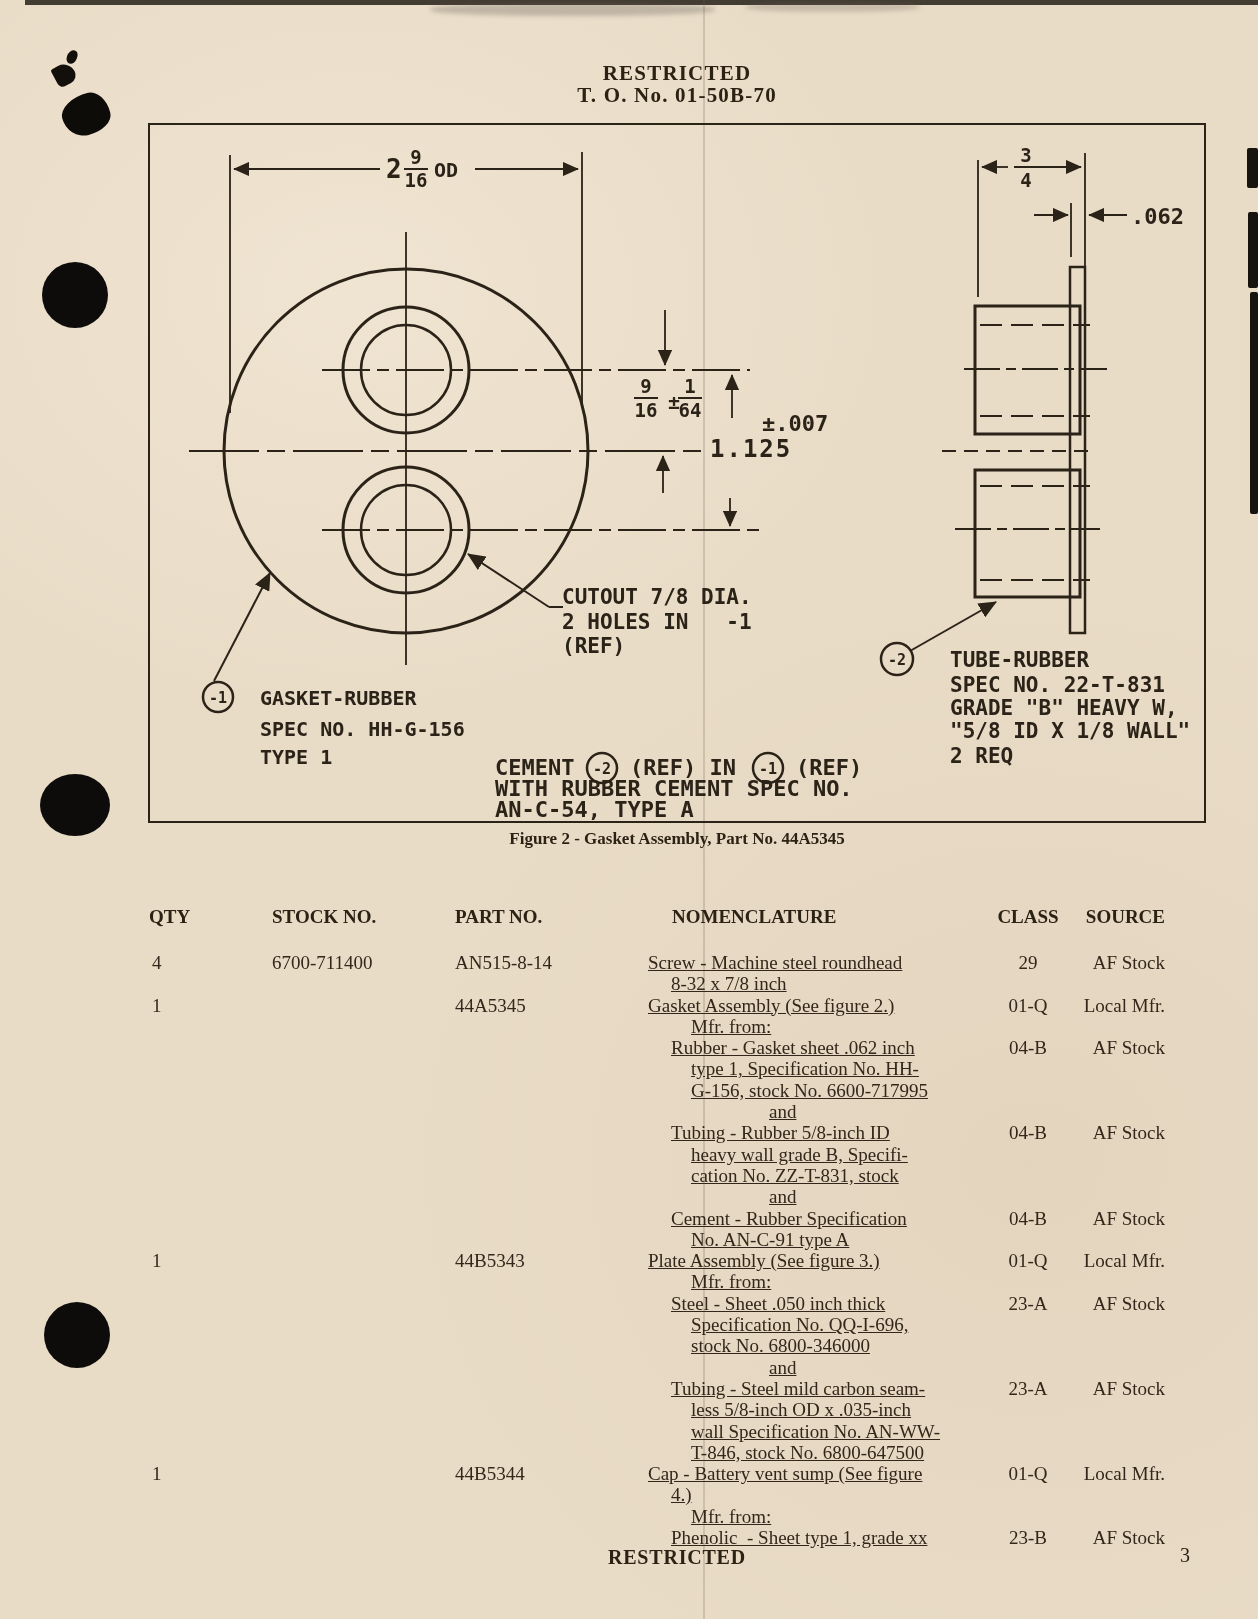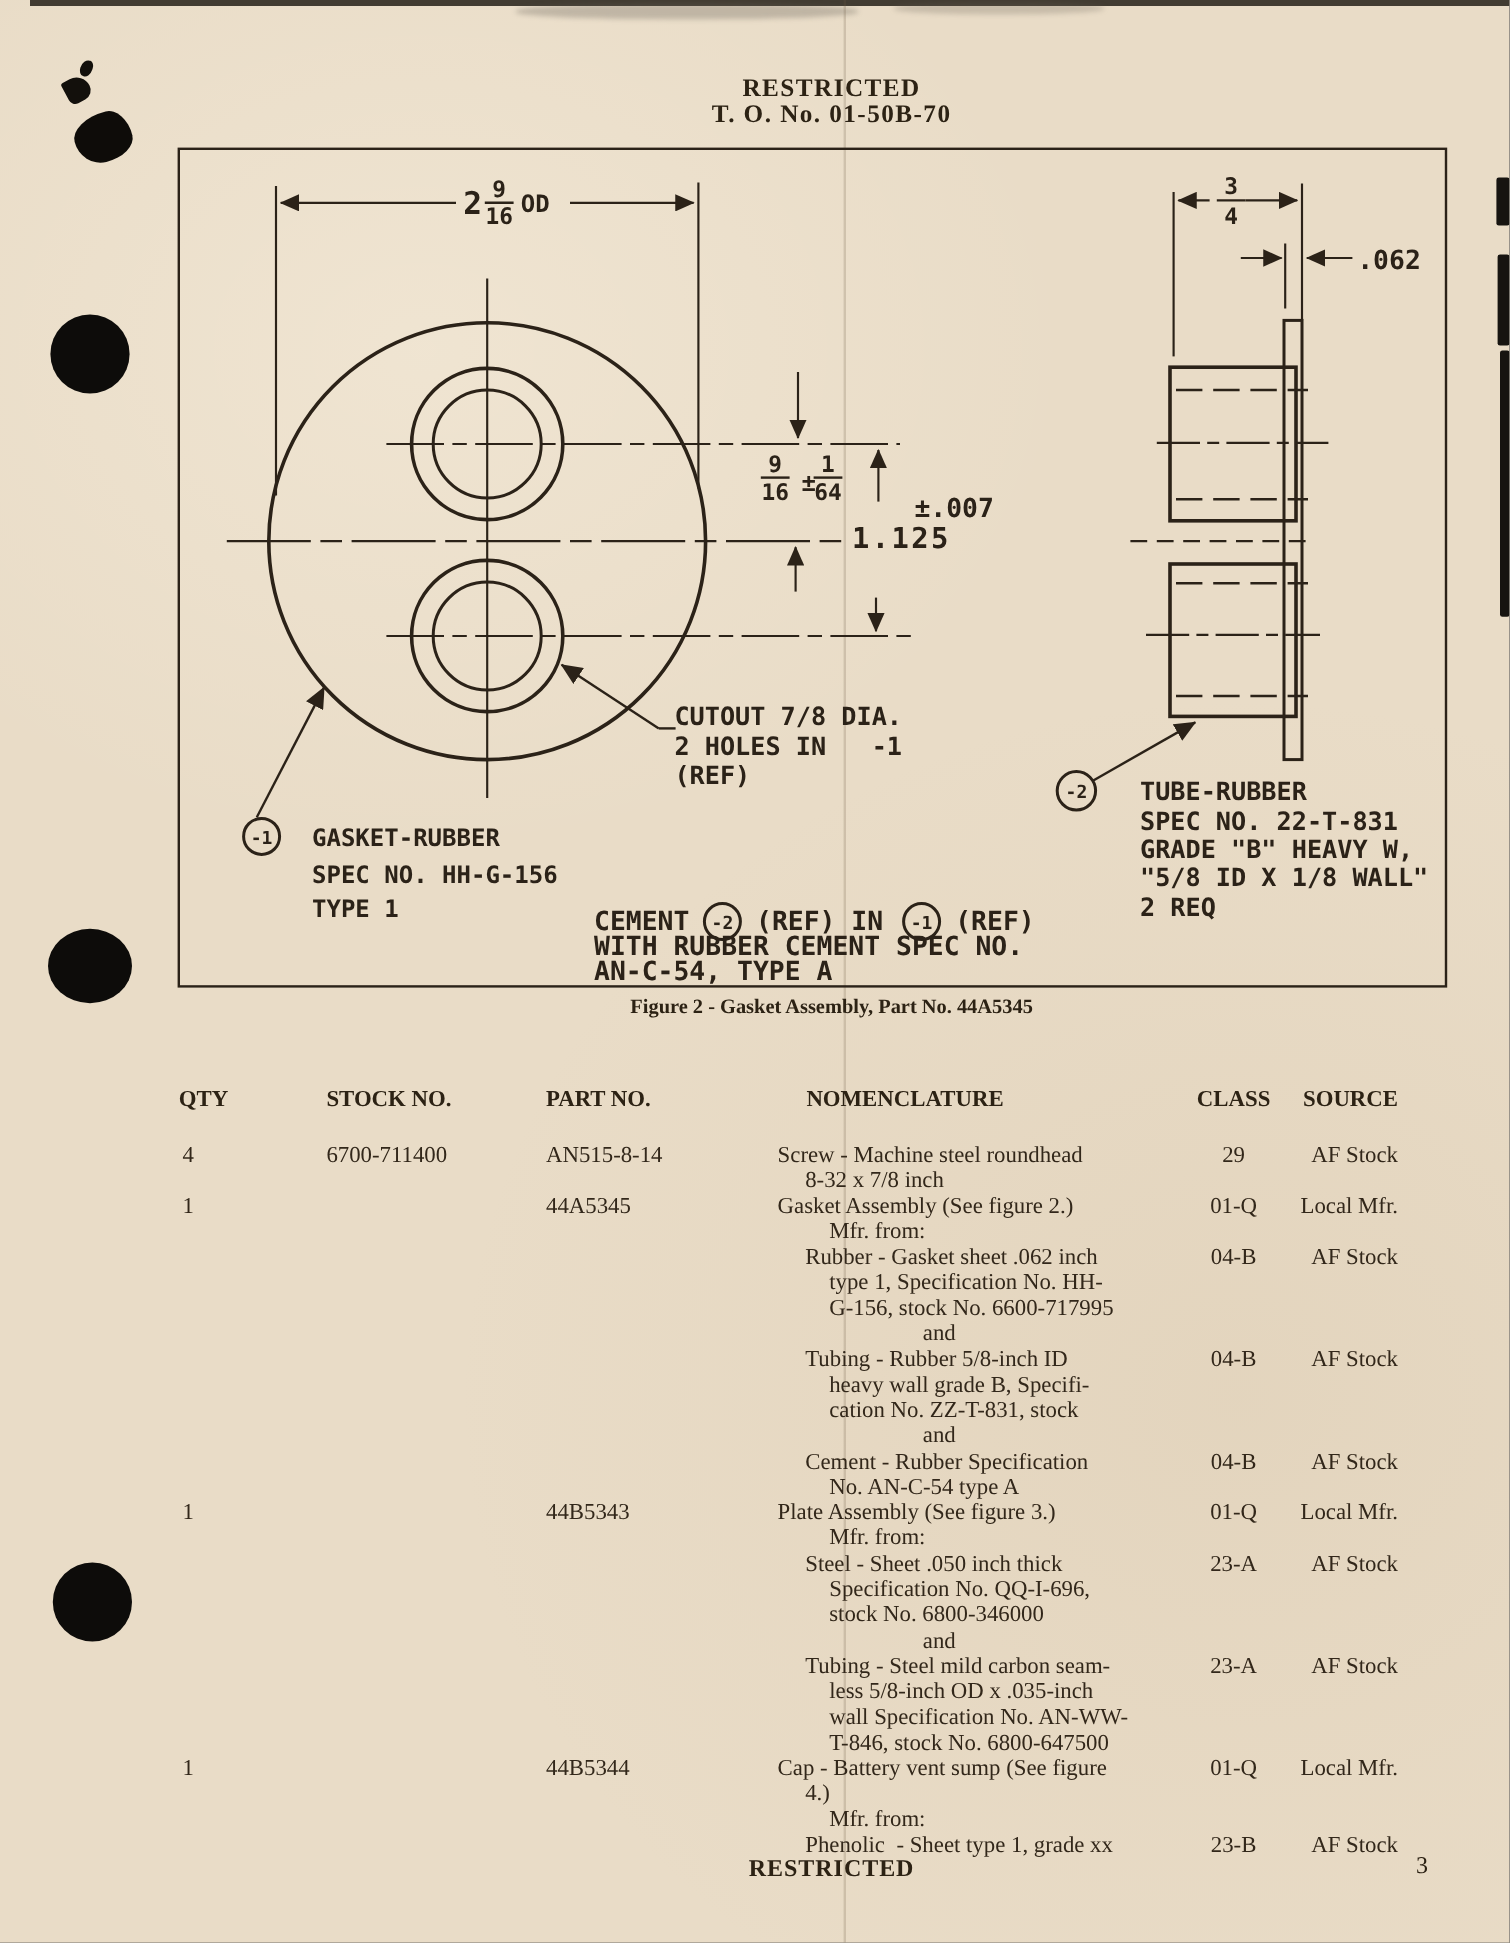--- a/index.html
+++ b/index.html
@@ -21,39 +21,39 @@
   .smudge-blob{position:absolute;left:62px;top:94px;width:48px;height:41px;background:#0e0c09;border-radius:65% 35% 55% 45% / 45% 60% 40% 55%;transform:rotate(-14deg);}
   .hole{position:absolute;background:#0d0c0a;border-radius:50%;}
   .hole1{left:42px;top:262px;width:66px;height:66px;}
   .hole2{left:40px;top:774px;width:70px;height:62px;}
   .hole3{left:44px;top:1302px;width:66px;height:66px;}
   .edge-mark{position:absolute;background:#171410;border-radius:2px;}
   .em1{left:1247px;top:148px;width:11px;height:40px;}
   .em2{left:1248px;top:212px;width:10px;height:76px;}
   .em3{left:1250px;top:292px;width:8px;height:222px;}
   
-  .center-band{position:absolute;left:164px;width:1058px;text-align:center;}
+  .center-band{position:absolute;left:148px;width:1058px;text-align:center;}
   .doc-header{top:62px;font-size:21px;font-weight:bold;line-height:22px;letter-spacing:1.2px;color:#2c2214;}
   .caption{top:829px;font-size:17px;font-weight:bold;color:#2c2214;}
   .doc-footer{top:1546px;font-size:20px;font-weight:bold;letter-spacing:.8px;color:#2c2214;}
   .page-num{position:absolute;left:1180px;top:1544px;font-size:20px;color:#2c2214;}
   
   .figure-box{position:absolute;left:148px;top:123px;width:1058px;height:700px;border:2px solid #2b2218;box-sizing:border-box;}
   .figure-box svg{position:absolute;left:0;top:0;}
   
   .ptable{position:absolute;left:148px;top:880px;width:1017px;font-size:19px;color:#32271a;margin-top:26px;}
   .t-head{position:relative;height:22px;font-weight:bold;color:#2c2214;}
   .t-head span{position:absolute;top:0;}
   .th-qty{left:1px;} .th-stock{left:124px;} .th-part{left:307px;} .th-nom{left:524px;text-align:right;}
   .th-cls{left:845px;width:70px;text-align:center;} .th-src{right:0;}
   .t-body{margin-top:24px;}
   .t-line{position:relative;height:21.3px;line-height:21.3px;}
   .t-line span{position:absolute;top:0;white-space:pre;}
   .c-qty{left:4px;} .c-stock{left:124px;} .c-part{left:307px;}
-  .c-text{left:500px;} .c-cls{left:845px;width:70px;text-align:center;} .c-src{right:0;text-align:center;}
+  .c-text{left:500px;text-decoration:underline;} .c-cls{left:845px;width:70px;text-align:center;} .c-src{right:0;text-align:center;}
   .ind0{padding-left:0;} .ind1{padding-left:23px;} .ind2{padding-left:43px;} .ind3{padding-left:121px;}
   
   .dtxt{font-family:"DejaVu Sans Mono", monospace;font-weight:bold;fill:#2b2218;}
 </style>
 </head>
 <body>
 
 <div class="page">
 
   <div class="top-edge"></div>
@@ -328,21 +328,21 @@
       <span class="c-stock"></span>
       <span class="c-part"></span>
       <span class="c-text ind1">Cement - Rubber Specification</span>
       <span class="c-cls">04-B</span>
       <span class="c-src">AF Stock</span>
     </div>
         <div class="t-line">
       <span class="c-qty"></span>
       <span class="c-stock"></span>
       <span class="c-part"></span>
-      <span class="c-text ind2">No. AN-C-54 type A</span>
+      <span class="c-text ind2">No. AN-C-91 type A</span>
       <span class="c-cls"></span>
       <span class="c-src"></span>
     </div>
         <div class="t-line">
       <span class="c-qty">1</span>
       <span class="c-stock"></span>
       <span class="c-part">44B5343</span>
       <span class="c-text ind0">Plate Assembly (See figure 3.)</span>
       <span class="c-cls">01-Q</span>
       <span class="c-src">Local Mfr.</span>

